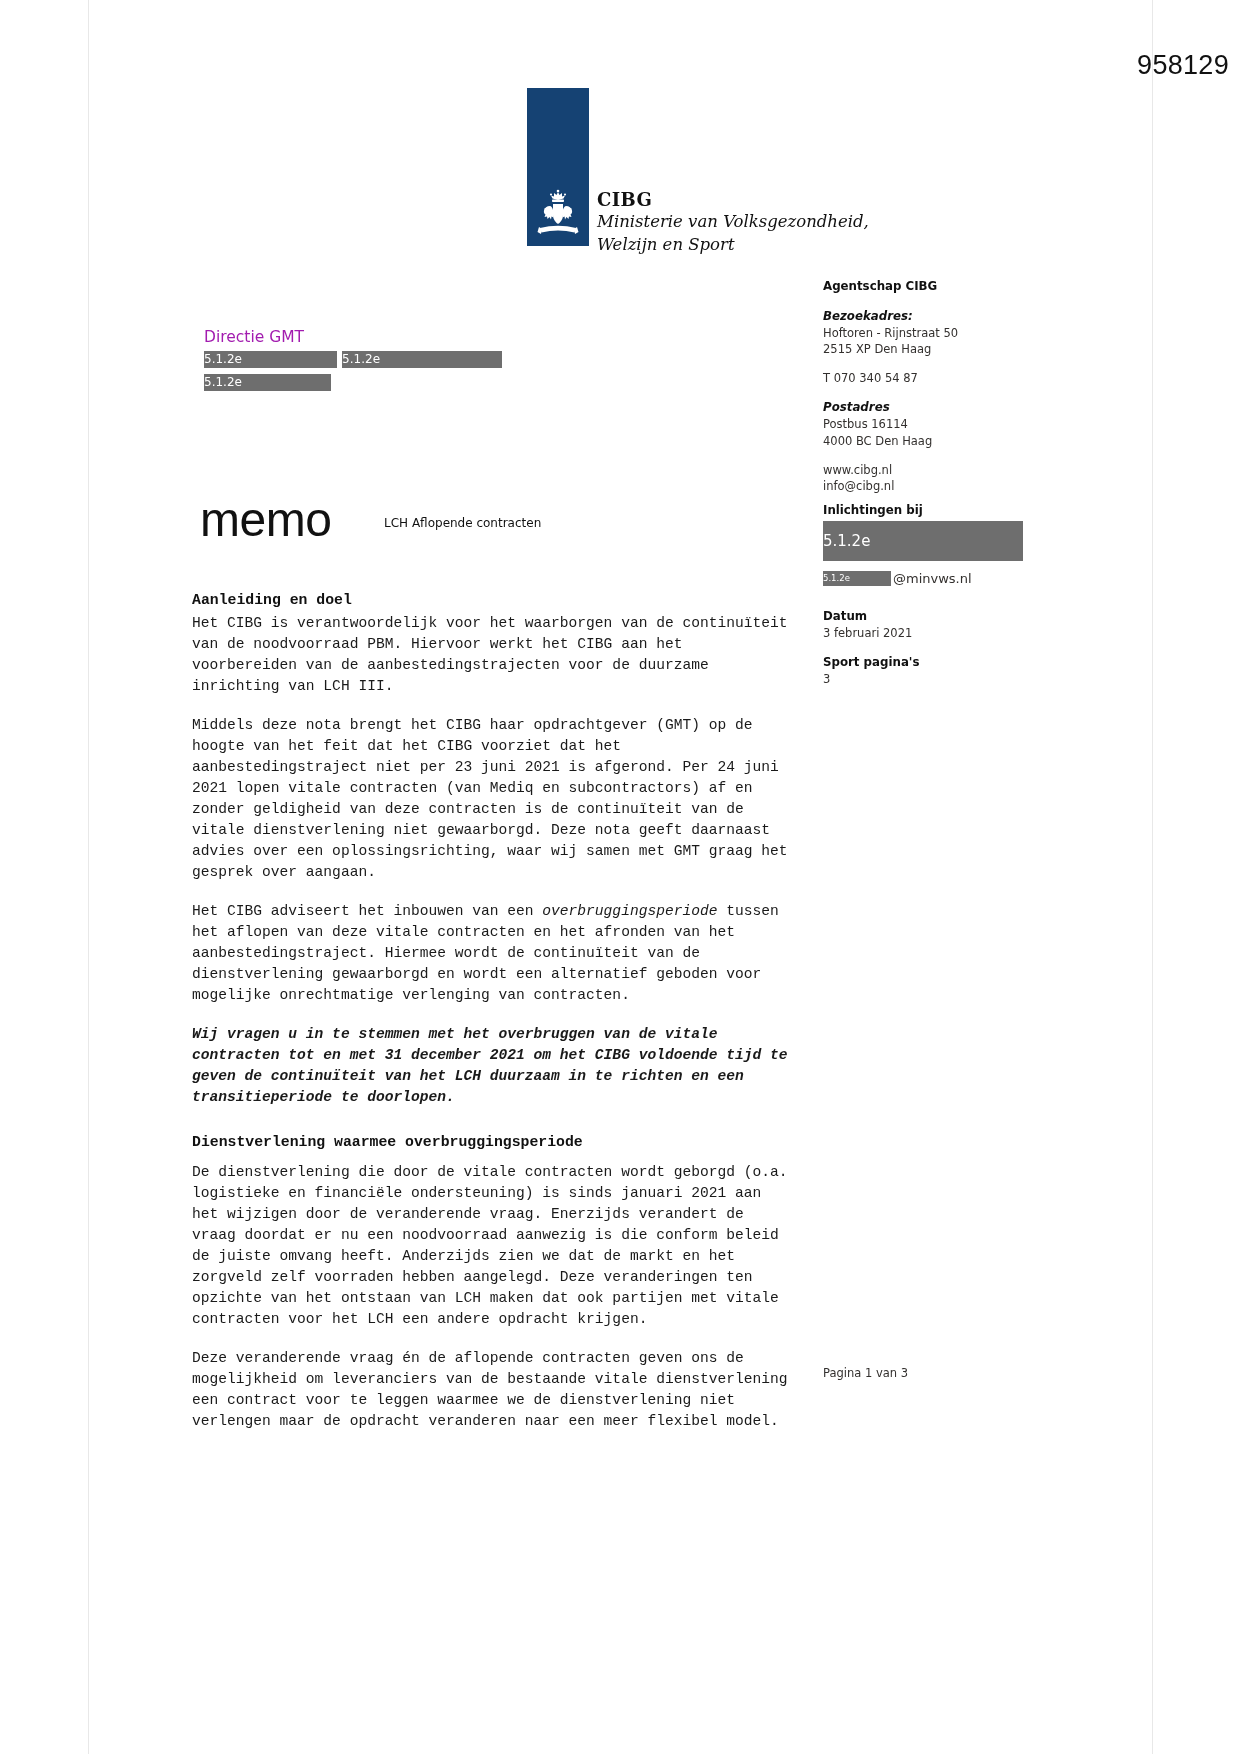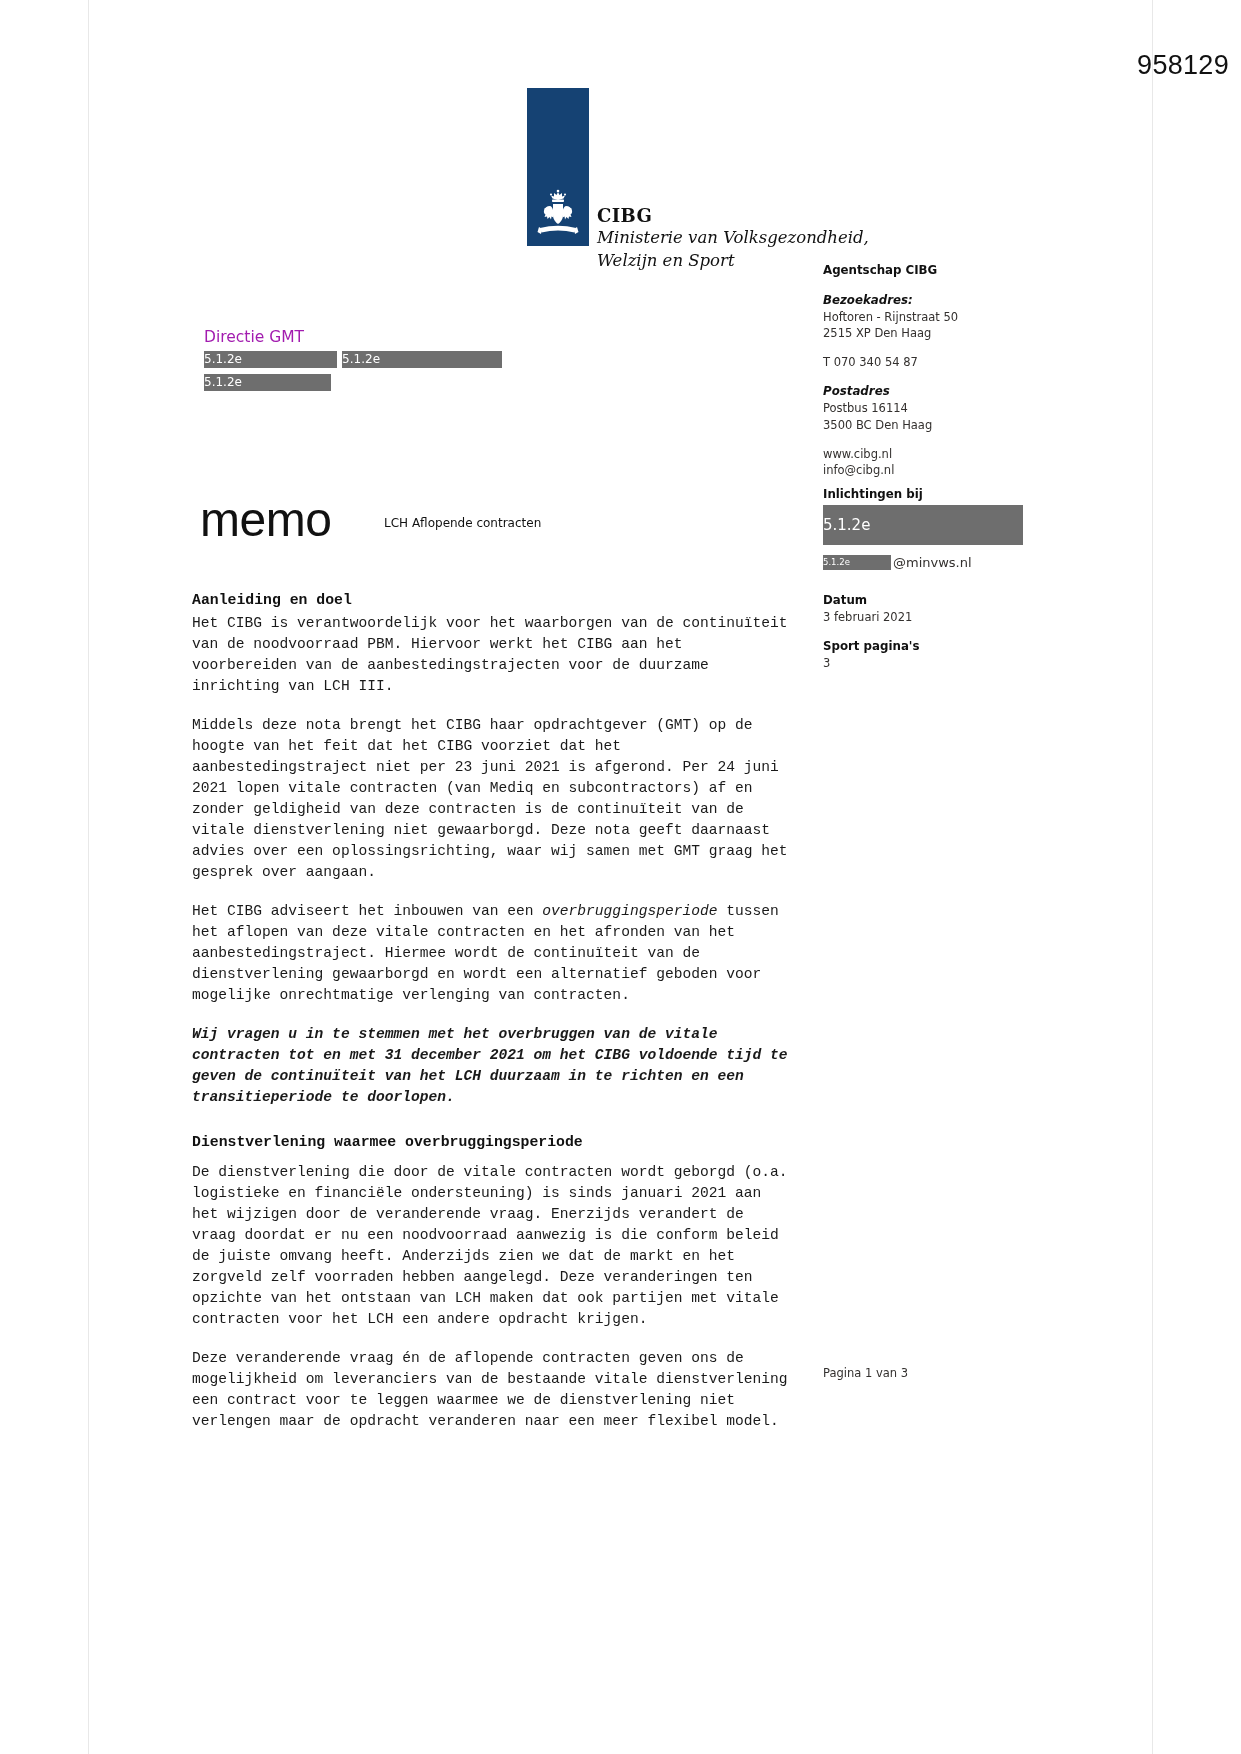--- a/index.html
+++ b/index.html
@@ -67,21 +67,21 @@
   .logo-crest {
     position: absolute;
     left: 6px;
     bottom: 8px;
     width: 50px;
     height: 56px;
   }
   .logo-text {
     position: absolute;
     left: 70px;
-    top: 116px;
+    top: 100px;
     line-height: 1.3;
   }
   .logo-text .org {
     font-family: "DejaVu Serif", serif;
     font-size: 18px;
     font-weight: 700;
     letter-spacing: 0.4px;
     color: #111;
   }
   .logo-text .min {
@@ -90,21 +90,21 @@
     font-size: 16.5px;
     color: #111;
     line-height: 1.38;
     white-space: nowrap;
   }
 
   
   .sidebar {
     position: absolute;
     left: 823px;
-    top: 262px;
+    top: 278px;
     width: 250px;
     font-family: "DejaVu Sans", sans-serif;
     font-size: 11.5px;
     color: #33302e;
     line-height: 1.42;
   }
   .sb-h {
     font-weight: 700;
     color: #111;
     font-size: 11.8px;
@@ -268,21 +268,21 @@
     <div class="sb-h">Agentschap CIBG</div>
     <div class="sb-gap"></div>
     <div class="sb-h-i">Bezoekadres:</div>
     <div class="sb-line">Hoftoren - Rijnstraat 50</div>
     <div class="sb-line">2515 XP  Den Haag</div>
     <div class="sb-gap"></div>
     <div class="sb-line">T  070 340 54 87</div>
     <div class="sb-gap"></div>
     <div class="sb-h-i">Postadres</div>
     <div class="sb-line">Postbus 16114</div>
-    <div class="sb-line">3500 BC  Den Haag</div>
+    <div class="sb-line">4000 BC  Den Haag</div>
     <div class="sb-gap"></div>
     <div class="sb-line">www.cibg.nl</div>
     <div class="sb-line">info@cibg.nl</div>
     <div class="sb-gap-s"></div>
     <div class="sb-h">Inlichtingen bij</div>
     <div class="redact redact-inl-big">5.1.2e</div>
     <div class="email-row">
       <span class="redact redact-email">5.1.2e</span><span class="dom">@minvws.nl</span>
     </div>
     <div class="sb-gap"></div>

